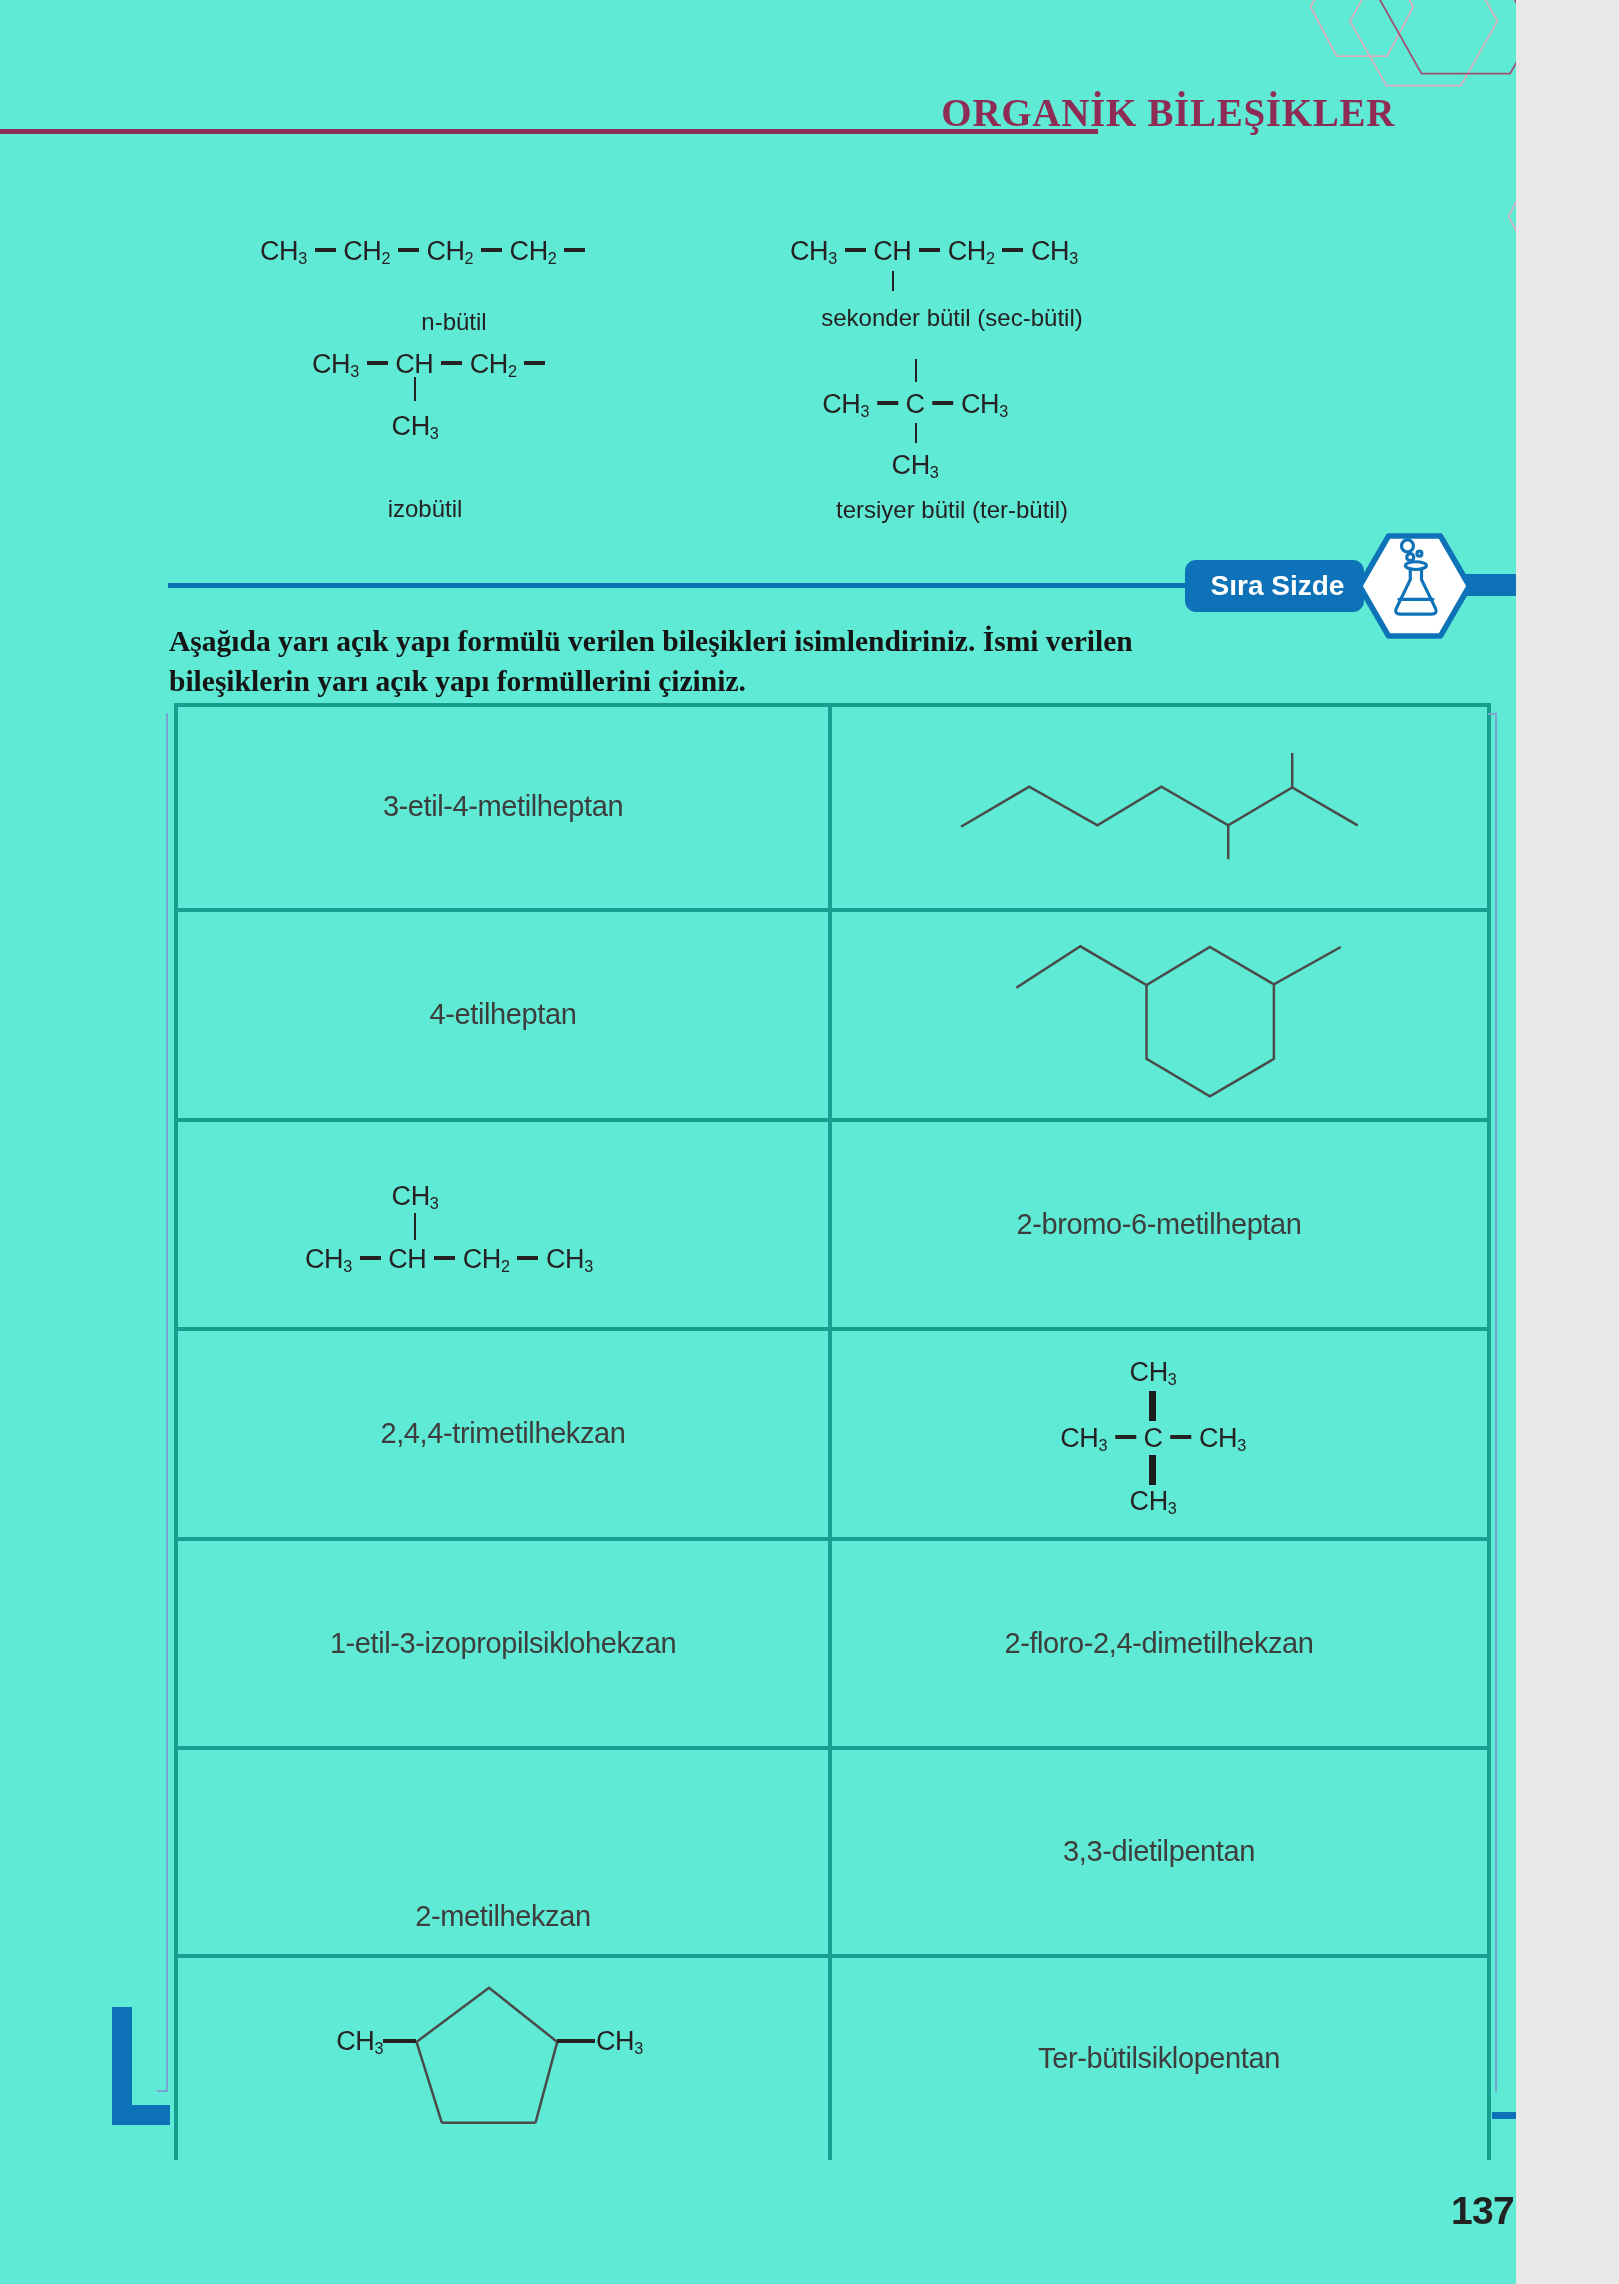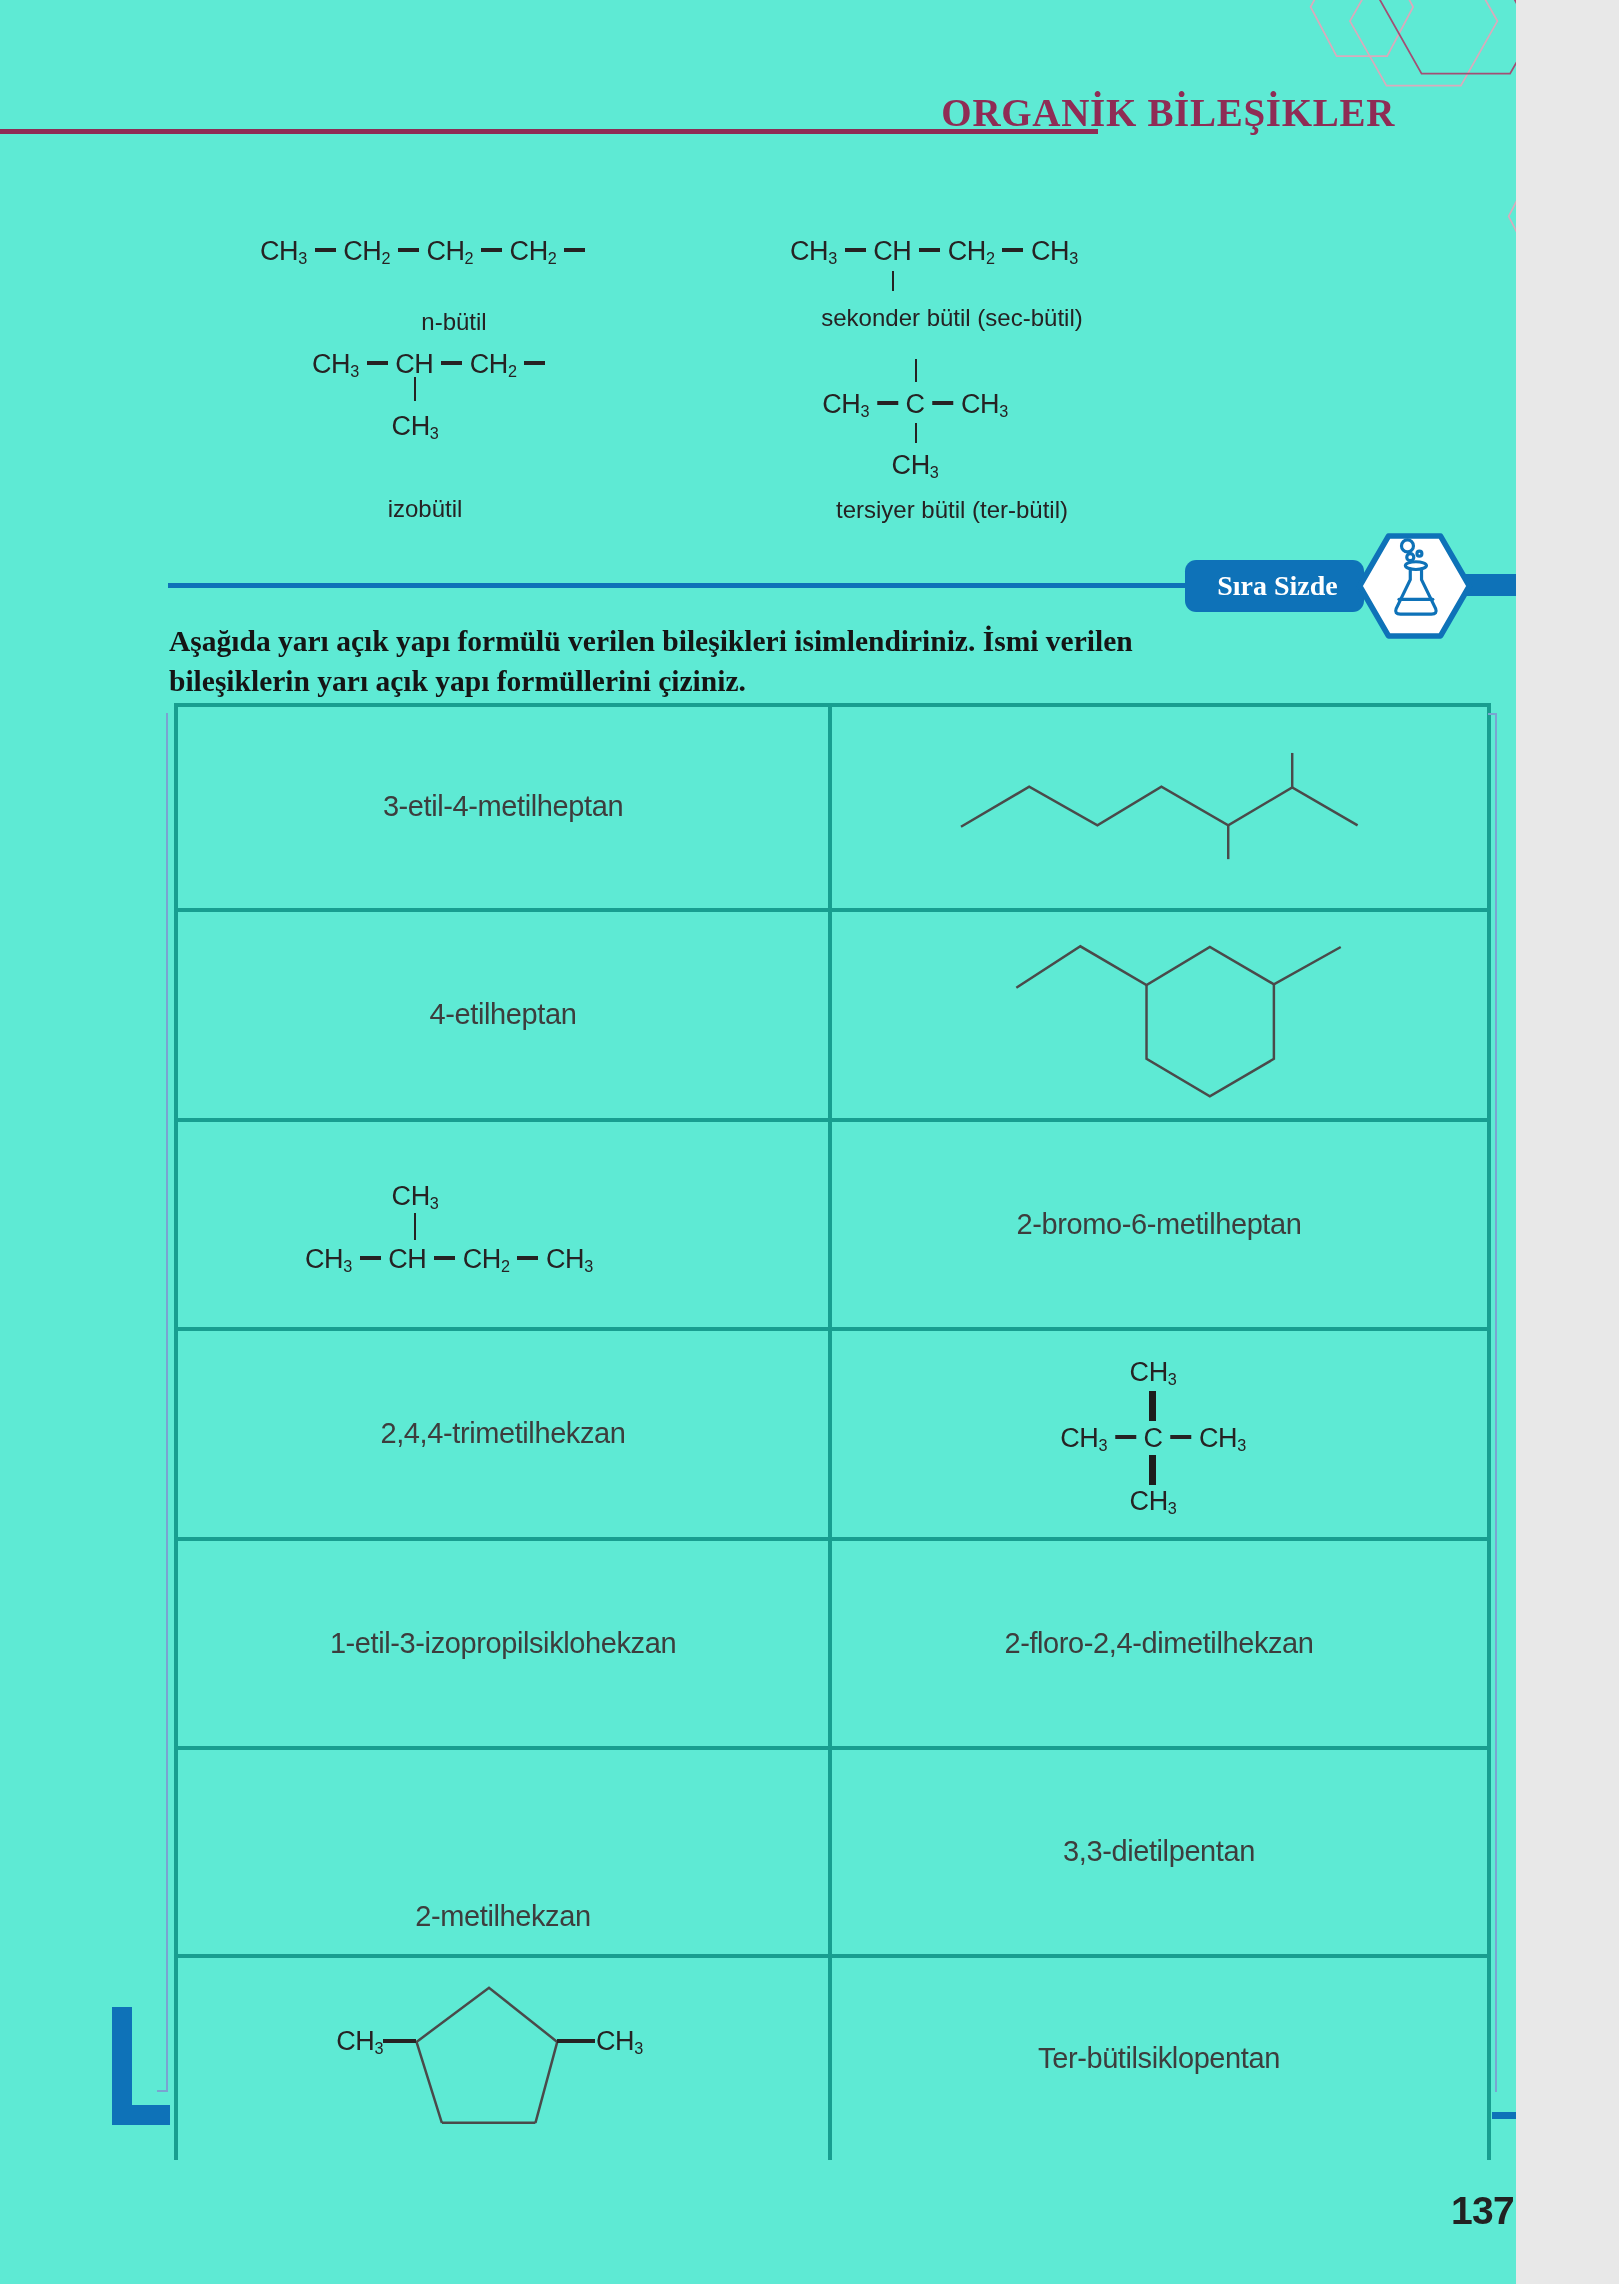--- a/index.html
+++ b/index.html
@@ -22,21 +22,21 @@
   .bond{display:inline-block;width:21px;height:3.5px;background:#262223;margin:0 7.7px;vertical-align:0.3em;}
   .vbond{position:absolute;width:2.1px;background:#262223;}
   .vbond.bold{width:7px;background:#1d1d1d;}
   .hbond{position:absolute;height:3.5px;background:#262223;}
   .struct-label{position:absolute;font-size:24px;color:#262223;white-space:nowrap;}
 
   
   .banner-line{position:absolute;left:168px;top:583px;width:1027px;height:4.9px;background:#0e72b8;}
   .banner-rect{position:absolute;left:1185px;top:560px;width:179px;height:52px;border-radius:11.2px;
                background:#0e72b8;display:flex;align-items:center;justify-content:center;}
-  .banner-rect span{font-family:Liberation Serif, serif;font-weight:bold;font-size:28px;color:#ffffff;white-space:nowrap;margin-left:6px;}
+  .banner-rect span{font-family:Liberation Sans, sans-serif;font-weight:bold;font-size:28px;color:#ffffff;white-space:nowrap;margin-left:6px;}
   .elbow-h{position:absolute;left:1448px;top:574px;width:114px;height:22px;background:#0e72b8;}
   .elbow-v{position:absolute;left:1541px;top:583px;width:21px;height:110px;background:#0e72b8;}
 
   .instruction{position:absolute;left:169px;top:621px;font-family:"Liberation Serif",serif;
                font-weight:bold;font-size:29.5px;line-height:40px;color:#151515;white-space:nowrap;}
 
   
   .teal{background:#189e90;}
   .shadow-line{background:#7aa3d1;}
   .name{position:absolute;font-size:29px;color:#3d3d3d;letter-spacing:-0.4px;white-space:nowrap;}

